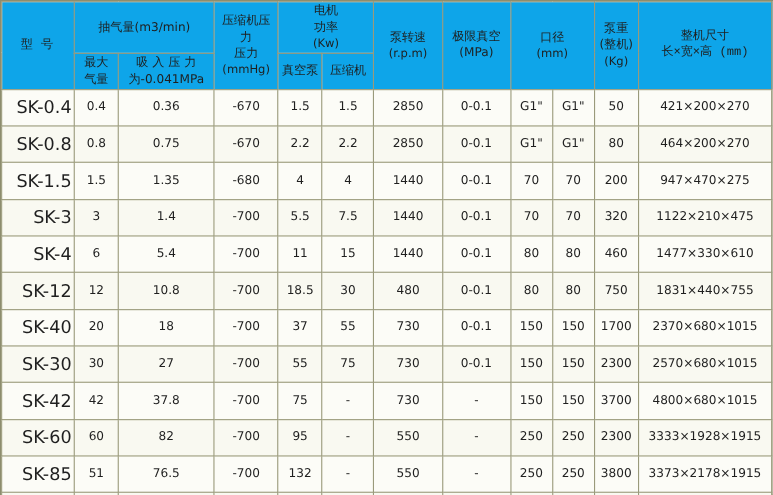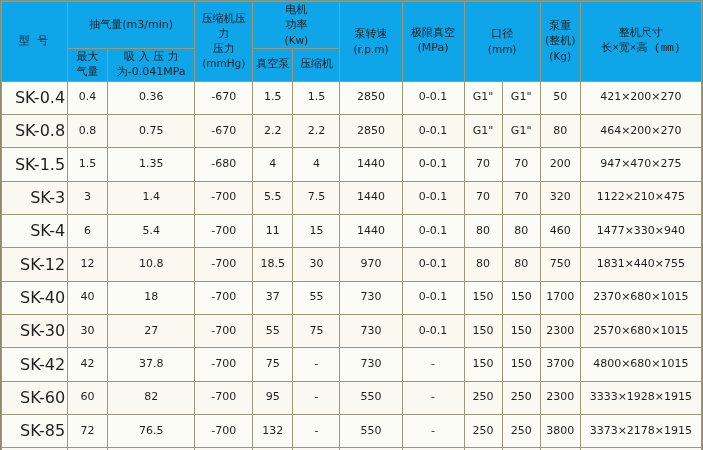--- a/index.html
+++ b/index.html
@@ -199,39 +199,39 @@
           <td>6</td>
           <td>5.4</td>
           <td>-700</td>
           <td>11</td>
           <td>15</td>
           <td>1440</td>
           <td>0-0.1</td>
           <td>80</td>
           <td>80</td>
           <td>460</td>
-          <td>1477×330×940</td>
+          <td>1477×330×610</td>
         </tr>
         <tr>
           <td class="model">SK-12</td>
           <td>12</td>
           <td>10.8</td>
           <td>-700</td>
           <td>18.5</td>
           <td>30</td>
-          <td>970</td>
+          <td>480</td>
           <td>0-0.1</td>
           <td>80</td>
           <td>80</td>
           <td>750</td>
           <td>1831×440×755</td>
         </tr>
         <tr>
           <td class="model">SK-40</td>
-          <td>40</td>
+          <td>20</td>
           <td>18</td>
           <td>-700</td>
           <td>37</td>
           <td>55</td>
           <td>730</td>
           <td>0-0.1</td>
           <td>150</td>
           <td>150</td>
           <td>1700</td>
           <td>2370×680×1015</td>
@@ -273,21 +273,21 @@
           <td>-</td>
           <td>550</td>
           <td>-</td>
           <td>250</td>
           <td>250</td>
           <td>2300</td>
           <td>3333×1928×1915</td>
         </tr>
         <tr>
           <td class="model">SK-85</td>
-          <td>72</td>
+          <td>51</td>
           <td>76.5</td>
           <td>-700</td>
           <td>132</td>
           <td>-</td>
           <td>550</td>
           <td>-</td>
           <td>250</td>
           <td>250</td>
           <td>3800</td>
           <td>3373×2178×1915</td>

